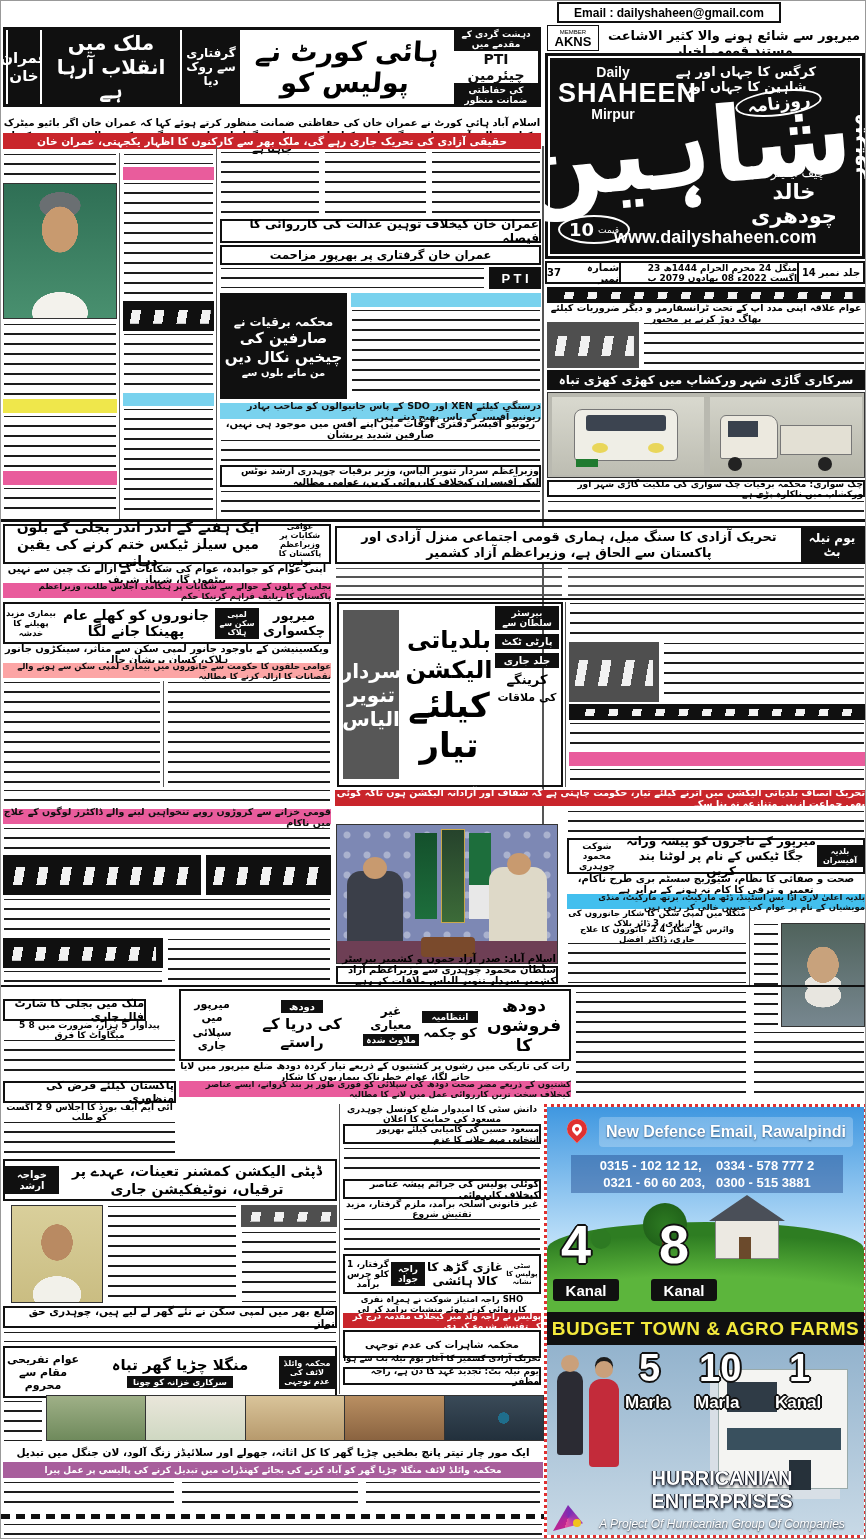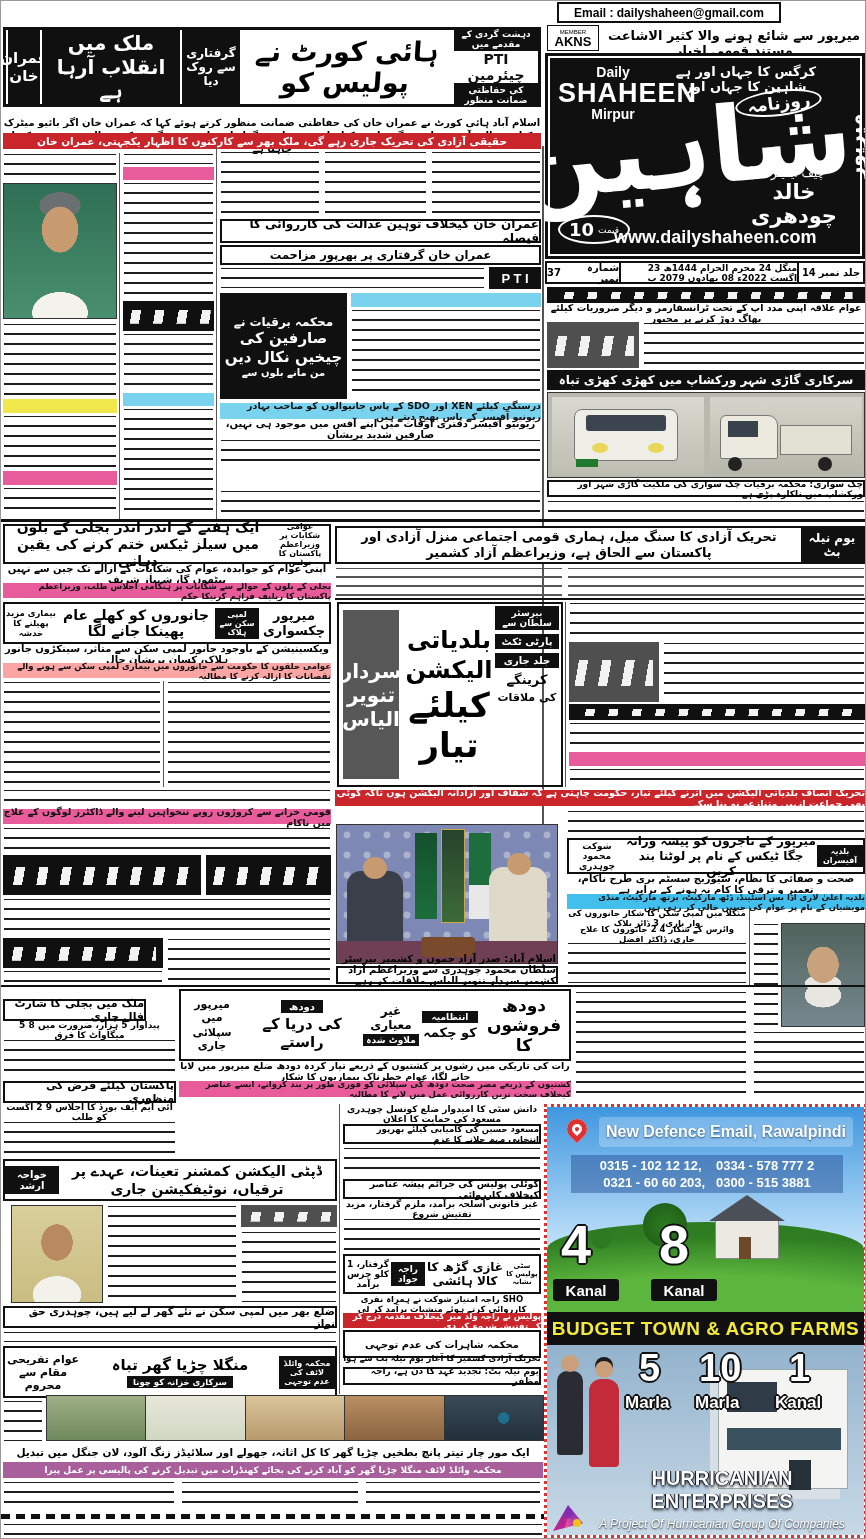--- a/index.html
+++ b/index.html
@@ -130,20 +130,21 @@
   <div class="abs inv u c col" style="left:219px;top:292px;width:127px;height:106px;padding:3px">
     <span class="b" style="font-size:12px">محکمہ برقیات نے</span>
     <span class="b" style="font-size:15px;line-height:19px">صارفین کی چیخیں نکال دیں</span>
     <span class="b" style="font-size:10px">من مانے بلوں سے</span>
   </div>
   <div class="abs hl cy tsim" style="left:350px;top:292px;width:190px;height:14px"></div>
   <div class="abs tsim" style="left:350px;top:308px;width:190px;height:90px"></div>
   <div class="abs hl cy u" style="left:219px;top:402px;width:321px;height:16px;font-size:9.5px">درستگی کیلئے XEN اور SDO کے پاس جانیوالوں کو صاحب بہادر ریونیو آفیسر کے پاس بھیج دیتے ہیں</div>
   <div class="abs flex u b c" style="left:219px;top:420px;width:321px;height:16px;font-size:10px">ریونیو آفیسر دفتری اوقات میں اپنے آفس میں موجود ہی نہیں، صارفین شدید پریشان</div>
   <div class="abs tsim" style="left:219px;top:438px;width:321px;height:24px"></div>
+  <div class="abs bx flex u b" style="left:219px;top:464px;width:321px;height:22px;font-size:9.5px">وزیراعظم سردار تنویر الیاس، وزیر برقیات چوہدری ارشد نوٹس لیکر آفیسران کیخلاف کارروائی کریں، عوامی مطالبہ</div>
   <div class="abs tsim" style="left:219px;top:489px;width:321px;height:27px"></div>
 
   <div class="abs vr" style="left:541px;top:145px;height:840px;width:2px"></div>
 
   <div class="abs calsim" style="left:546px;top:286px;width:318px;height:16px"></div>
   <div class="abs flex u b c" style="left:546px;top:304px;width:318px;height:15px;font-size:9.5px">عوام علاقہ اپنی مدد آپ کے تحت ٹرانسفارمر و دیگر ضروریات کیلئے بھاگ دوڑ کرنے پر مجبور</div>
   <div class="abs calsimG" style="left:546px;top:321px;width:92px;height:46px"></div>
   <div class="abs tsim" style="left:642px;top:321px;width:222px;height:46px"></div>
   <div class="abs flex inv u b" style="left:546px;top:369px;width:318px;height:20px;font-size:12px">سرکاری گاڑی شہر ورکشاپ میں کھڑی کھڑی تباہ</div>
   <div class="abs" style="left:546px;top:391px;width:318px;height:86px;background:#b9b9b0;border:1px solid #333">

